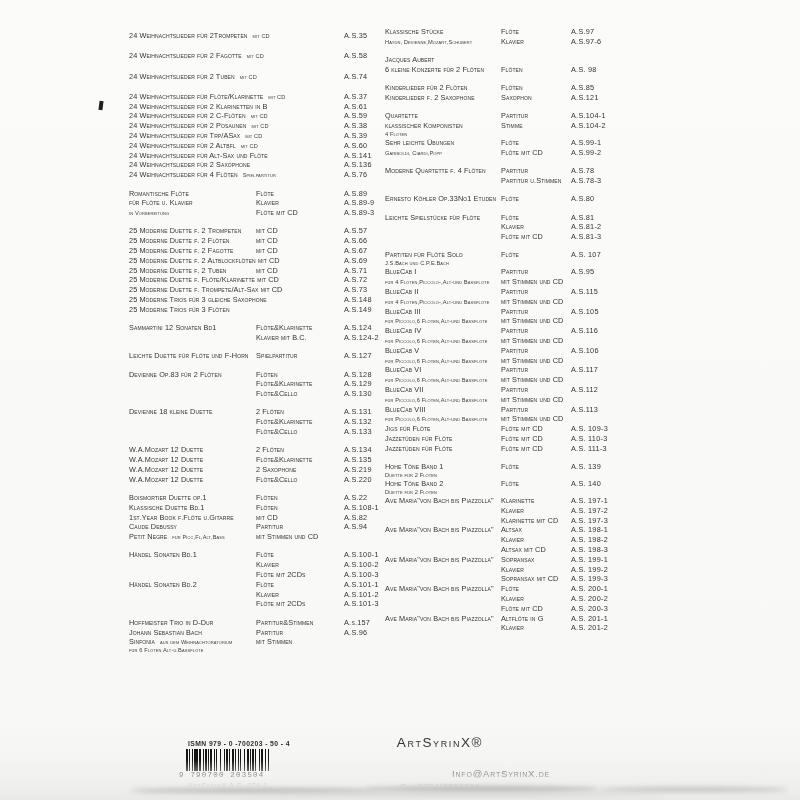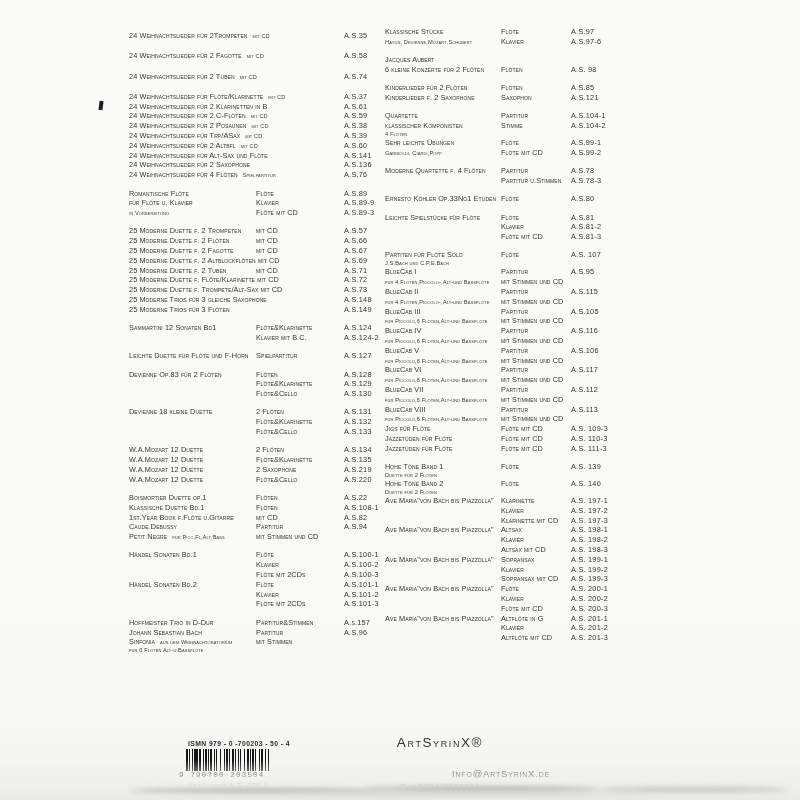--- a/index.html
+++ b/index.html
@@ -591,25 +591,20 @@
       <div class="row">
         <span class="t">Ave Maria"von Bach bis Piazzolla"</span>
         <span class="m">Altflöte in G</span>
         <span class="n">A.S. 201-1</span>
       </div>
       <div class="row">
         <span class="t"></span>
         <span class="m">Klavier</span>
         <span class="n">A.S. 201-2</span>
       </div>
-      <div class="row">
-        <span class="t"></span>
-        <span class="m">Altflöte mit CD</span>
-        <span class="n">A.S. 201-3</span>
-      </div>
     </div>
 
   <div class="ismn">ISMN 979 - 0 -700203 - 50 - 4</div>
 
   <div class="barcode" id="barcode">
     
   <span class="bar" style="width: 2.1px; background: rgb(20, 20, 20);"></span><span class="bar" style="width: 1.05px; background: transparent;"></span><span class="bar" style="width: 1.05px; background: rgb(20, 20, 20);"></span><span class="bar" style="width: 2.1px; background: transparent;"></span><span class="bar" style="width: 1.05px; background: rgb(20, 20, 20);"></span><span class="bar" style="width: 1.05px; background: transparent;"></span><span class="bar" style="width: 3.15px; background: rgb(20, 20, 20);"></span><span class="bar" style="width: 1.05px; background: transparent;"></span><span class="bar" style="width: 2.1px; background: rgb(20, 20, 20);"></span><span class="bar" style="width: 2.1px; background: transparent;"></span><span class="bar" style="width: 1.05px; background: rgb(20, 20, 20);"></span><span class="bar" style="width: 1.05px; background: transparent;"></span><span class="bar" style="width: 2.1px; background: rgb(20, 20, 20);"></span><span class="bar" style="width: 1.05px; background: transparent;"></span><span class="bar" style="width: 1.05px; background: rgb(20, 20, 20);"></span><span class="bar" style="width: 1.05px; background: transparent;"></span><span class="bar" style="width: 2.1px; background: rgb(20, 20, 20);"></span><span class="bar" style="width: 2.1px; background: transparent;"></span><span class="bar" style="width: 1.05px; background: rgb(20, 20, 20);"></span><span class="bar" style="width: 1.05px; background: transparent;"></span><span class="bar" style="width: 1.05px; background: rgb(20, 20, 20);"></span><span class="bar" style="width: 2.1px; background: transparent;"></span><span class="bar" style="width: 1.05px; background: rgb(20, 20, 20);"></span><span class="bar" style="width: 3.15px; background: transparent;"></span><span class="bar" style="width: 1.05px; background: rgb(20, 20, 20);"></span><span class="bar" style="width: 1.05px; background: transparent;"></span><span class="bar" style="width: 2.1px; background: rgb(20, 20, 20);"></span><span class="bar" style="width: 1.05px; background: transparent;"></span><span class="bar" style="width: 1.05px; background: rgb(20, 20, 20);"></span><span class="bar" style="width: 2.1px; background: transparent;"></span><span class="bar" style="width: 2.1px; background: rgb(20, 20, 20);"></span><span class="bar" style="width: 1.05px; background: transparent;"></span><span class="bar" style="width: 1.05px; background: rgb(20, 20, 20);"></span><span class="bar" style="width: 2.1px; background: transparent;"></span><span class="bar" style="width: 1.05px; background: rgb(20, 20, 20);"></span><span class="bar" style="width: 1.05px; background: transparent;"></span><span class="bar" style="width: 1.05px; background: rgb(20, 20, 20);"></span><span class="bar" style="width: 2.1px; background: transparent;"></span><span class="bar" style="width: 1.05px; background: rgb(20, 20, 20);"></span><span class="bar" style="width: 2.1px; background: transparent;"></span><span class="bar" style="width: 2.1px; background: rgb(20, 20, 20);"></span><span class="bar" style="width: 1.05px; background: transparent;"></span><span class="bar" style="width: 1.05px; background: rgb(20, 20, 20);"></span><span class="bar" style="width: 1.05px; background: transparent;"></span><span class="bar" style="width: 2.1px; background: rgb(20, 20, 20);"></span><span class="bar" style="width: 1.05px; background: transparent;"></span><span class="bar" style="width: 1.05px; background: rgb(20, 20, 20);"></span><span class="bar" style="width: 3.15px; background: transparent;"></span><span class="bar" style="width: 1.05px; background: rgb(20, 20, 20);"></span><span class="bar" style="width: 1.05px; background: transparent;"></span><span class="bar" style="width: 2.1px; background: rgb(20, 20, 20);"></span><span class="bar" style="width: 1.05px; background: transparent;"></span><span class="bar" style="width: 1.05px; background: rgb(20, 20, 20);"></span><span class="bar" style="width: 2.1px; background: transparent;"></span><span class="bar" style="width: 1.05px; background: rgb(20, 20, 20);"></span><span class="bar" style="width: 1.05px; background: transparent;"></span><div class="digits">9 790700 203504</div></div>
 
   <div class="catref">ArtSyrinX A.S. 076-1</div>
 

